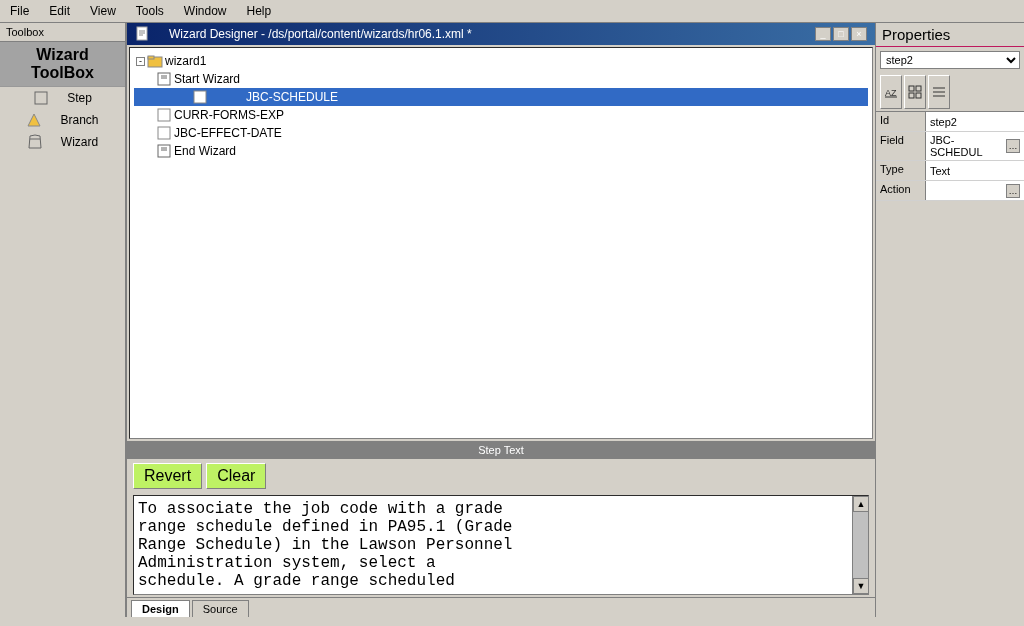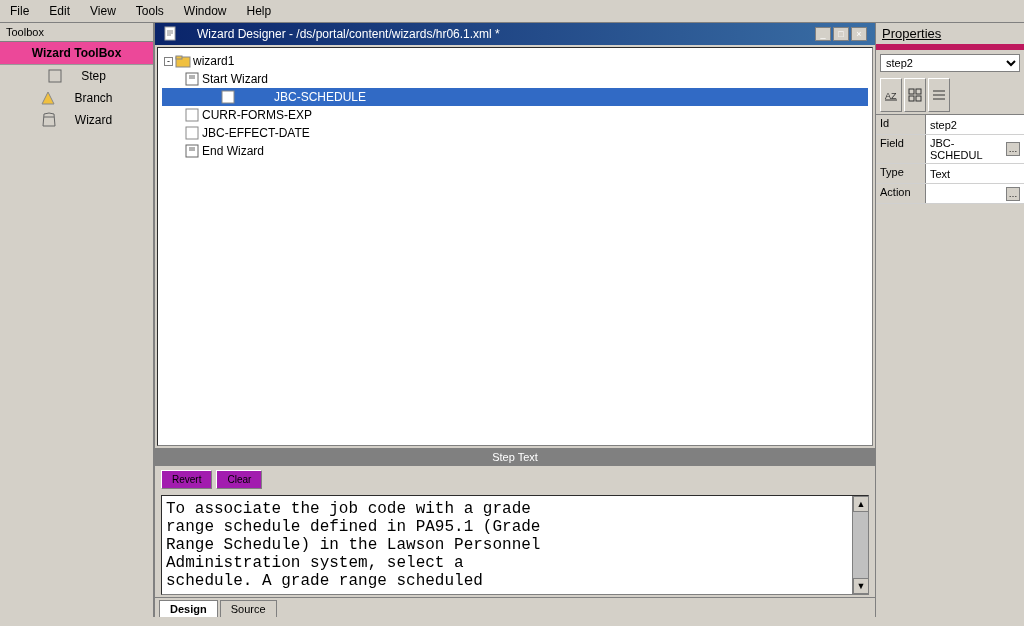--- a/index.html
+++ b/index.html
@@ -19,39 +19,39 @@
     }
 
     
     .main-layout {
       display: flex;
       height: 594px;
     }
 
     
     .toolbox {
-      width: 155px;
+      width: 127px;
       background: #d4d0c8;
       border-right: 2px solid #808080;
       display: flex;
       flex-direction: column;
     }
     .toolbox-title {
       background: #d4d0c8;
       border-bottom: 1px solid #808080;
       padding: 3px 6px;
       font-size: 11px;
       font-weight: normal;
     }
     .toolbox-header {
-      background: #ec4899;
+      background: #a3a3a3;
       text-align: center;
       padding: 4px;
       font-weight: bold;
-      font-size: 12px;
+      font-size: 16px;
       border-bottom: 1px solid #999;
     }
     .toolbox-item {
       display: flex;
       align-items: center;
       padding: 3px 8px;
       cursor: pointer;
       gap: 18px;
       justify-content: center;
     }
@@ -147,26 +147,26 @@
       padding: 3px;
       font-size: 11px;
     }
     .step-text-controls {
       padding: 4px 6px;
       display: flex;
       gap: 4px;
       background: #d4d0c8;
     }
     .btn {
-      background: #a21caf;
+      background: #bef264;
       border: 1px solid;
       border-color: #ffffff #808080 #808080 #ffffff;
       padding: 3px 10px;
       cursor: pointer;
-      font-size: 10px;
+      font-size: 16px;
     }
     .step-text-box {
       margin: 2px 6px;
       border: 1px inset #808080;
       background: white;
       height: 100px;
       display: flex;
     }
     .step-text-content {
       flex: 1;
@@ -222,24 +222,23 @@
 
     
     .properties-panel {
       width: 148px;
       background: #d4d0c8;
       display: flex;
       flex-direction: column;
     }
     .properties-title {
       background: #d4d0c8;
-      border-bottom: 6px solid #be185d;
+      border-bottom: 1px solid #be185d;
       padding: 3px 6px;
-      font-size: 13px;
-      text-decoration: underline;
+      font-size: 15px;
     }
     .properties-dropdown {
       margin: 4px;
       display: flex;
       align-items: center;
     }
     .properties-dropdown select {
       flex: 1;
       font-size: 11px;
       border: 1px solid #808080;

